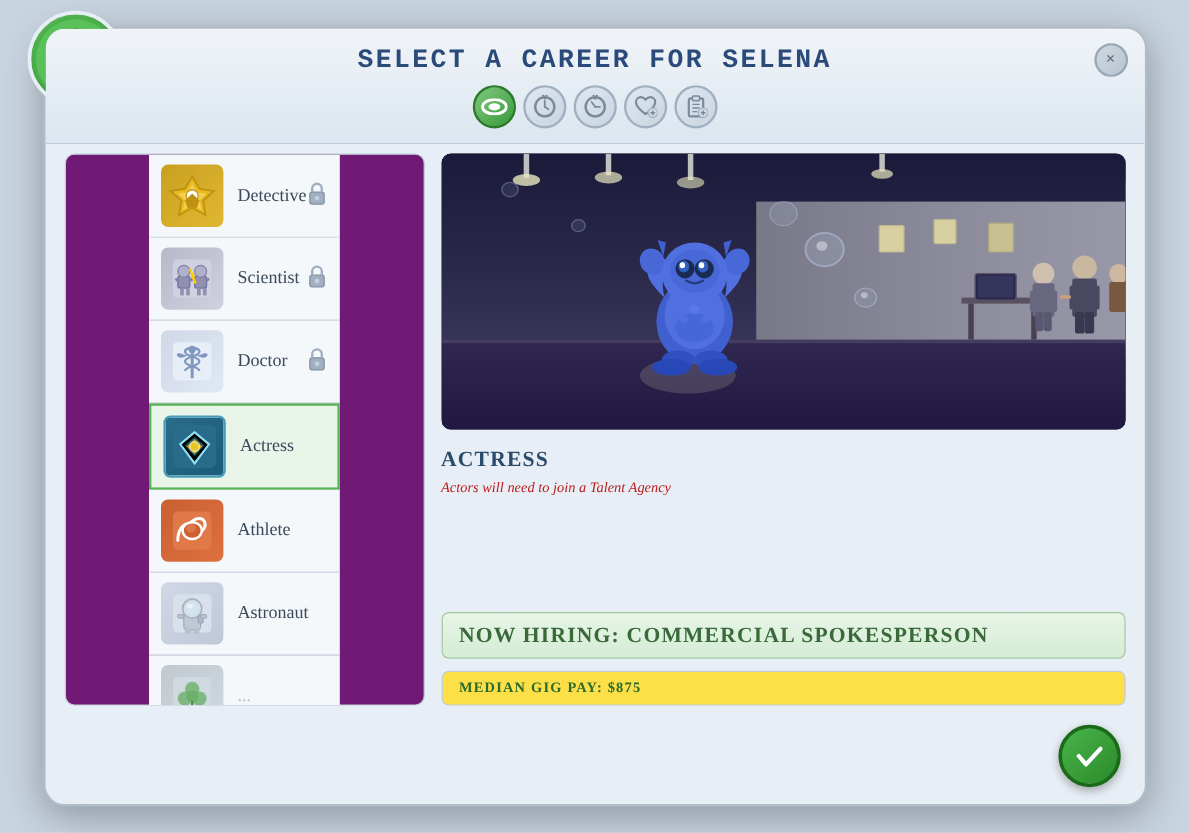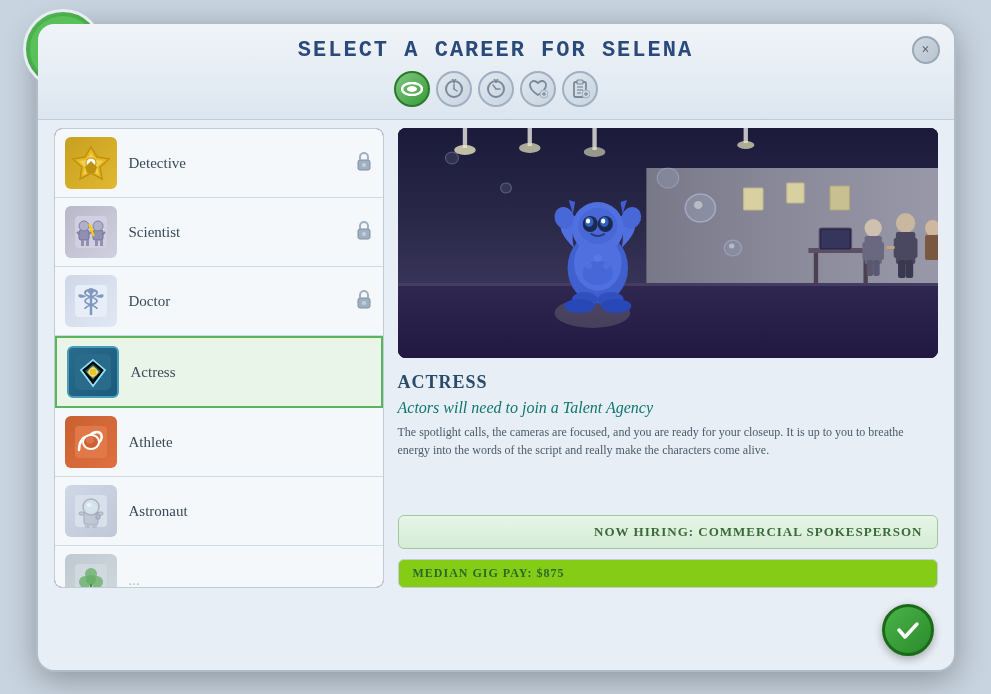--- a/index.html
+++ b/index.html
@@ -108,27 +108,28 @@
     .dialog-body {
       display: flex;
       flex: 1;
       padding: 8px 16px 8px 16px;
       gap: 14px;
       overflow: hidden;
     }
 
     
     .career-list-panel {
-      width: 330px;
+      width: 300px;
       background: #701a75;
       border-radius: 8px;
       border: 1px solid #c0ccd8;
       overflow: hidden;
       display: flex;
       flex-direction: column;
+      align-items: center;
     }
 
     .career-list-scroll {
       overflow-y: auto;
       flex: 1;
     }
 
     .career-list-scroll::-webkit-scrollbar {
       width: 8px;
     }
@@ -223,48 +224,48 @@
       font-family: 'Georgia', serif;
       font-size: 18px;
       font-weight: bold;
       color: #2a4a6a;
       letter-spacing: 1px;
       text-transform: uppercase;
       margin-bottom: 6px;
     }
 
     .career-warning {
-      color: #0f766e;
-      font-size: 16px;
+      color: #b91c1c;
+      font-size: 12px;
       font-style: italic;
       margin-bottom: 6px;
     }
 
     .career-description {
       font-size: 12px;
       color: #4a5a6a;
       line-height: 1.5;
     }
 
     .hiring-banner {
       background: linear-gradient(180deg, #e8f5e8, #d4ecd4);
       border: 1px solid #a0c8a0;
       border-radius: 6px;
       padding: 8px 14px;
-      text-align: right;
+      text-align: left;
       font-family: 'Georgia', serif;
-      font-size: 13px;
+      font-size: 18px;
       font-weight: bold;
       color: #3a6a3a;
       letter-spacing: 1px;
       text-transform: uppercase;
     }
 
     .median-pay {
-      background: #84cc16;
+      background: #fde047;
       border: 1px solid #c0ccd8;
       border-radius: 6px;
       padding: 6px 14px;
       font-family: 'Georgia', serif;
       font-size: 12px;
       color: #3a4a5a;
       letter-spacing: 1px;
       text-transform: uppercase;
     }
 
@@ -684,21 +685,20 @@
             <circle cx="250" cy="50" r="10" fill="rgba(200,220,255,0.12)" stroke="rgba(200,220,255,0.3)" stroke-width="1"></circle>
             <circle cx="50" cy="30" r="6" fill="rgba(200,220,255,0.1)" stroke="rgba(200,220,255,0.3)" stroke-width="1"></circle>
             <circle cx="100" cy="60" r="5" fill="rgba(200,220,255,0.1)" stroke="rgba(200,220,255,0.3)" stroke-width="1"></circle>
           </svg>
         </div>
       </div>
 
       <div class="career-info">
         <div class="career-detail-title">Actress</div>
         <div class="career-warning">Actors will need to join a Talent Agency</div>
-        <div class="career-description">The spotlight calls, the cameras are focused, and you are ready for your closeup. It is up to you to breathe energy into the words of the script and really make the characters come alive.</div>
       </div>
 
       <div class="hiring-banner">Now Hiring: Commercial Spokesperson</div>
 
       <div class="median-pay">
         <span>Median Gig Pay:</span>
         <span>
           <span style="color:#2a6a2a;font-weight:bold;">$</span><span style="color:#2a6a2a;font-weight:bold;">875</span>
         </span>
       </div>

